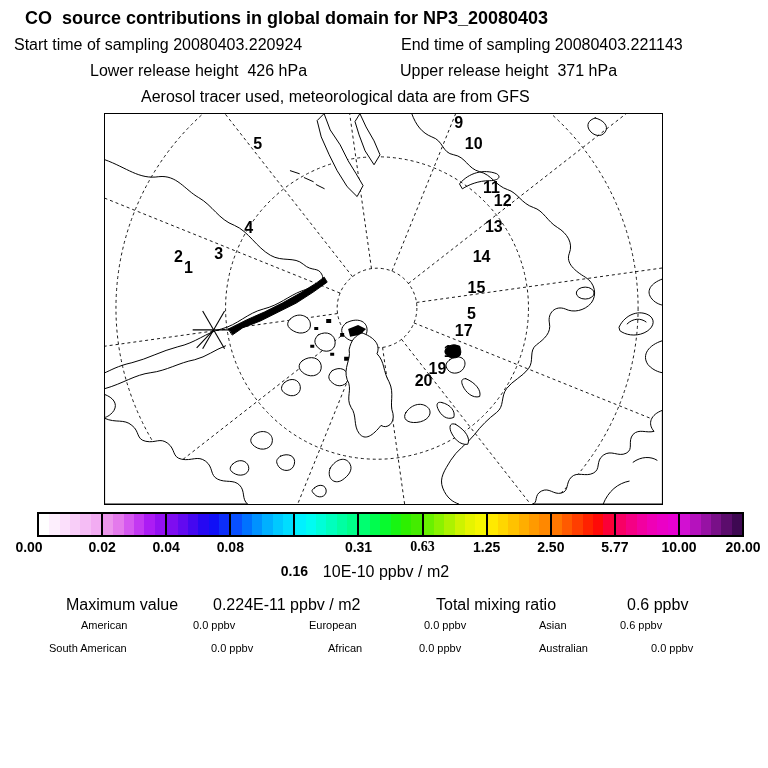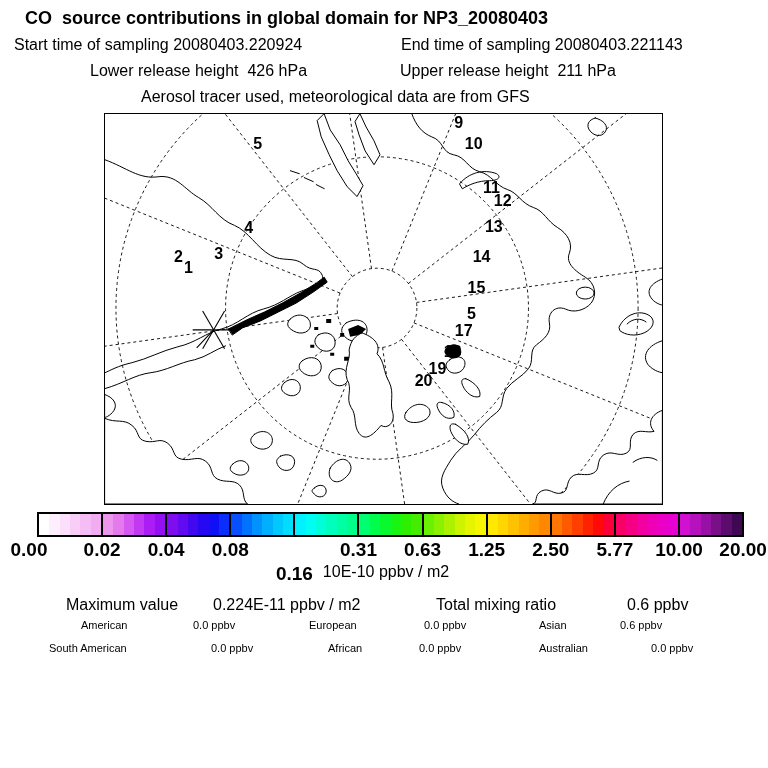--- a/index.html
+++ b/index.html
@@ -18,38 +18,38 @@
   .map svg{position:absolute;left:0;top:0;width:100%;height:100%;}
   .tracklabel{position:absolute;transform:translate(-50%,-50%);font-size:16px;font-weight:bold;
               line-height:1;white-space:pre;}
 
   .cbar{position:absolute;left:37px;top:512px;width:707px;height:25px;background:#000;
         border:2px solid #000;box-sizing:border-box;display:flex;gap:2px;}
   .seg{flex:1;display:flex;}
   .cell{flex:1;}
 
   .cticks{position:absolute;left:0;top:539px;width:768px;height:18px;}
-  .ctick{position:absolute;transform:translateX(-50%);font-size:19px;font-weight:bold;white-space:pre;}
+  .ctick{position:absolute;transform:translateX(-50%);font-size:14px;font-weight:bold;white-space:pre;}
   .ctick:first-child{margin-left:-9px;}
 
   .units{left:288px;top:563px;font-size:16px;}
 
   .maxrow{font-size:16px;}
   .regrow{font-size:11px;}
 </style>
 </head>
 <body>
 
 <div class="page">
 
   <div class="t title">CO  source contributions in global domain for NP3_20080403</div>
   <div class="t l2a">Start time of sampling 20080403.220924</div>
   <div class="t l2b">End time of sampling 20080403.221143</div>
   <div class="t l3a">Lower release height  426 hPa</div>
-  <div class="t l3b">Upper release height  211 hPa</div>
+  <div class="t l3b">Upper release height  371 hPa</div>
   <div class="t l4">Aerosol tracer used, meteorological data are from GFS</div>
 
   <div class="map">
     <svg viewBox="0 0 559 392" preserveAspectRatio="none">
 
       <g id="grat" fill="none" stroke="#000" stroke-width="0.9" stroke-dasharray="3 3">
         <circle cx="273" cy="195" r="40"></circle>
         <circle cx="273" cy="195" r="152"></circle>
         <circle cx="273" cy="195" r="262"></circle>
         <circle cx="273" cy="195" r="372"></circle>
@@ -211,21 +211,21 @@
         <div class="cell" style="background: rgb(62, 8, 82);"></div>
       </div>
     </div>
   <div class="cticks" id="cticks">
       <span class="ctick" style="left: 38px;">0.00</span>
       <span class="ctick" style="left: 102.1px;">0.02</span>
       <span class="ctick" style="left: 166.2px;">0.04</span>
       <span class="ctick" style="left: 230.3px;">0.08</span>
       <span class="ctick" style="left: 294.4px; margin-top: 24px;">0.16</span>
       <span class="ctick" style="left: 358.5px;">0.31</span>
-      <span class="ctick" style="left: 422.6px;">0.63</span>
+      <span class="ctick" style="left: 422.6px; font-family: Liberation Serif, serif;">0.63</span>
       <span class="ctick" style="left: 486.7px;">1.25</span>
       <span class="ctick" style="left: 550.8px;">2.50</span>
       <span class="ctick" style="left: 614.9px;">5.77</span>
       <span class="ctick" style="left: 679px;">10.00</span>
       <span class="ctick" style="left: 743.1px;">20.00</span>
     </div>
   <div class="t units" style="left:386px;transform:translateX(-50%);">10E-10 ppbv / m2</div>
 
   <span class="t maxrow" style="left:66px;top:596px;">Maximum value</span>
   <span class="t maxrow" style="left:213px;top:596px;">0.224E-11 ppbv / m2</span>

